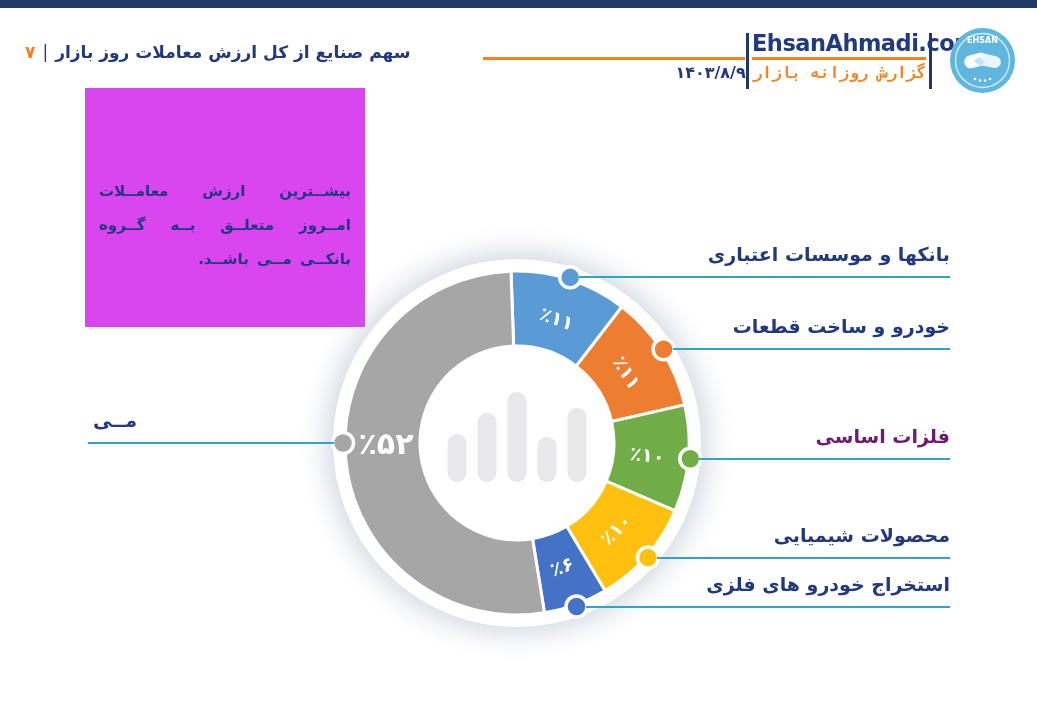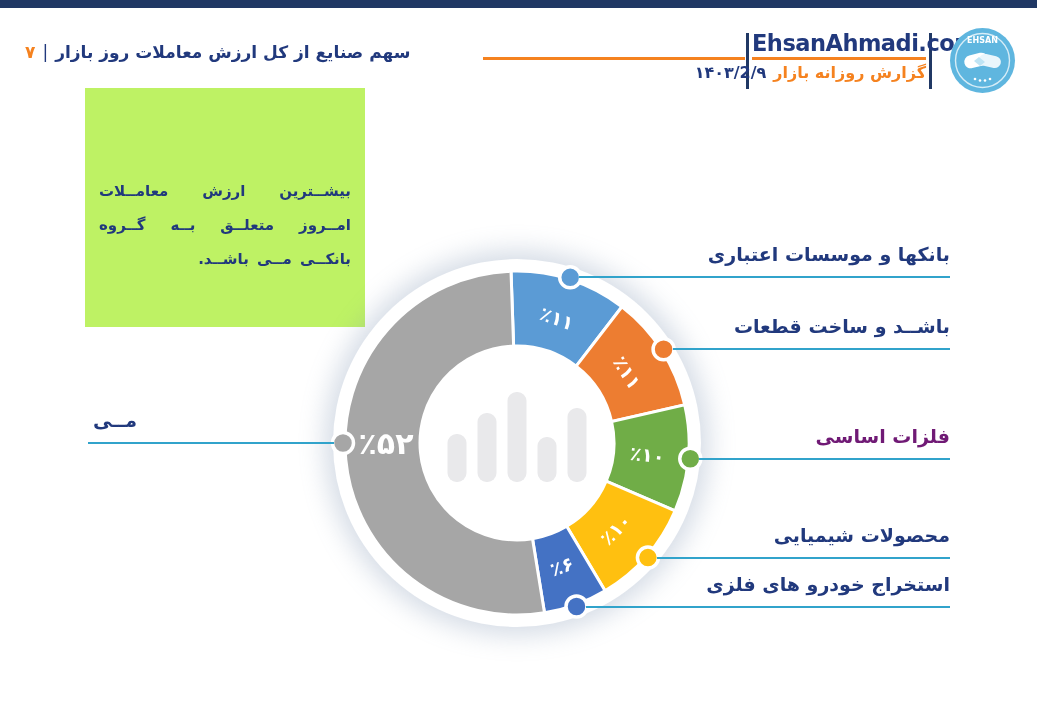--- a/index.html
+++ b/index.html
@@ -18,26 +18,26 @@
   #title-block .pgnum{color:#F5821F;}
   #title-rule{left:483px;top:57px;width:262px;height:2.5px;background:#F5821F;}
   
   #hdr-bar-left{left:746px;top:33px;width:2.5px;height:56px;background:#203864;}
   #hdr-bar-right{left:929px;top:33px;width:2.5px;height:56px;background:#203864;}
   #hdr-text{left:752px;top:30px;width:174px;}
   #site-name{font-size:22.5px;font-weight:bold;color:#21397D;letter-spacing:-0.5px;white-space:nowrap;}
   #hdr-rule{width:100%;height:2.5px;background:#F5821F;margin:1px 0 3px 0;}
   #date-row{direction:rtl;display:flex;gap:7px;align-items:baseline;
     font-size:16px;font-weight:bold;white-space:nowrap;}
-  #report-label{color:#F5821F;}
+  #report-label{color:#F5821F;font-family:Liberation Mono, monospace;}
   #report-date{color:#21397D;direction:ltr;unicode-bidi:isolate;}
   
   #logo{left:949px;top:27px;width:67px;height:67px;}
   
-  #note-box{left:85px;top:88px;width:280px;height:239px;background:#bef264;}
+  #note-box{left:85px;top:88px;width:280px;height:239px;background:#d946ef;}
   #note-text{position:absolute;left:14px;right:14px;top:86px;
     direction:rtl;text-align:justify;color:#21397D;
     font-size:15px;font-weight:bold;line-height:34px;word-spacing:3px;}
   
   #donut-halo{left:333px;top:259px;width:368px;height:368px;border-radius:50%;
     box-shadow:0 0 26px 8px rgba(125,145,175,0.33);}
   
   #chart-svg{left:0;top:0;width:1037px;height:725px;}
   
   .cat-label{position:absolute;font-size:19px;font-weight:bold;color:#21397D;
@@ -56,21 +56,21 @@
 </div>
 <div class="abs" id="title-rule"></div>
 
 <div class="abs" id="hdr-bar-left"></div>
 <div class="abs" id="hdr-bar-right"></div>
 <div class="abs" id="hdr-text">
   <div id="site-name">EhsanAhmadi.com</div>
   <div id="hdr-rule"></div>
   <div id="date-row">
     <span id="report-label">گزارش روزانه بازار</span>
-    <span id="report-date">۱۴۰۳/2/۹</span>
+    <span id="report-date">۱۴۰۳/۸/۹</span>
   </div>
 </div>
 
 <svg class="abs" id="logo" viewBox="0 0 67 67">
   <circle cx="33.5" cy="33.5" r="32.5" fill="#5FB6DF"></circle>
   <circle cx="33.5" cy="33.5" r="27" fill="none" stroke="rgba(255,255,255,0.75)" stroke-width="1.4"></circle>
   <text x="33.5" y="15.5" text-anchor="middle" font-size="8" font-weight="bold" fill="#ffffff">EHSAN</text>
   <g>
     <rect x="15" y="27" width="24" height="13" rx="6.5" fill="#ffffff" transform="rotate(-14 27 33)"></rect>
     <rect x="30" y="28" width="22" height="12" rx="6" fill="#eaf6fc" transform="rotate(12 41 34)"></rect>
@@ -112,21 +112,21 @@
     <circle cx="663.5867170792437" cy="349.25388340880585" r="10.5" fill="#ED7D31" stroke="#ffffff" stroke-width="3.5"></circle>
     <circle cx="690.2838853591788" cy="458.7700689544138" r="10.5" fill="#70AD47" stroke="#ffffff" stroke-width="3.5"></circle>
     <circle cx="647.920194147856" cy="557.6119660606504" r="10.5" fill="#FFC010" stroke="#ffffff" stroke-width="3.5"></circle>
     <circle cx="576.5115049386663" cy="606.506516016748" r="10.5" fill="#4472C4" stroke="#ffffff" stroke-width="3.5"></circle>
     <circle cx="343" cy="443" r="10.5" fill="#A6A6A6" stroke="#ffffff" stroke-width="3.5"></circle>
   </svg>
 <div id="labels-layer">
     <div class="leader" style="top: 276.329px; background: rgb(49, 163, 203); left: 579.191px; width: 370.809px;"></div>
     <div class="cat-label right" style="color: rgb(33, 57, 125); right: 87px; top: 243.329px;">بانکها و موسسات اعتباری</div>
     <div class="leader" style="top: 348.254px; background: rgb(49, 163, 203); left: 672.587px; width: 277.413px;"></div>
-    <div class="cat-label right" style="color: rgb(33, 57, 125); right: 87px; top: 315.254px;">باشــد و ساخت قطعات</div>
+    <div class="cat-label right" style="color: rgb(33, 57, 125); right: 87px; top: 315.254px;">خودرو و ساخت قطعات</div>
     <div class="leader" style="top: 457.77px; background: rgb(49, 163, 203); left: 699.284px; width: 250.716px;"></div>
     <div class="cat-label right" style="color: #701a75; right: 87px; top: 424.77px;">فلزات اساسی</div>
     <div class="leader" style="top: 556.612px; background: rgb(49, 163, 203); left: 656.92px; width: 293.08px;"></div>
     <div class="cat-label right" style="color: rgb(33, 57, 125); right: 87px; top: 523.612px;">محصولات شیمیایی</div>
     <div class="leader" style="top: 605.507px; background: rgb(49, 163, 203); left: 585.512px; width: 364.488px;"></div>
     <div class="cat-label right" style="color: rgb(33, 57, 125); right: 87px; top: 572.507px;">استخراج خودرو های فلزی</div>
     <div class="leader" style="top: 442px; background: rgb(49, 163, 203); left: 88px; width: 246px;"></div>
     <div class="cat-label left" style="color: rgb(33, 57, 125); left: 93px; top: 409px;">مــی</div>
   </div>
 

